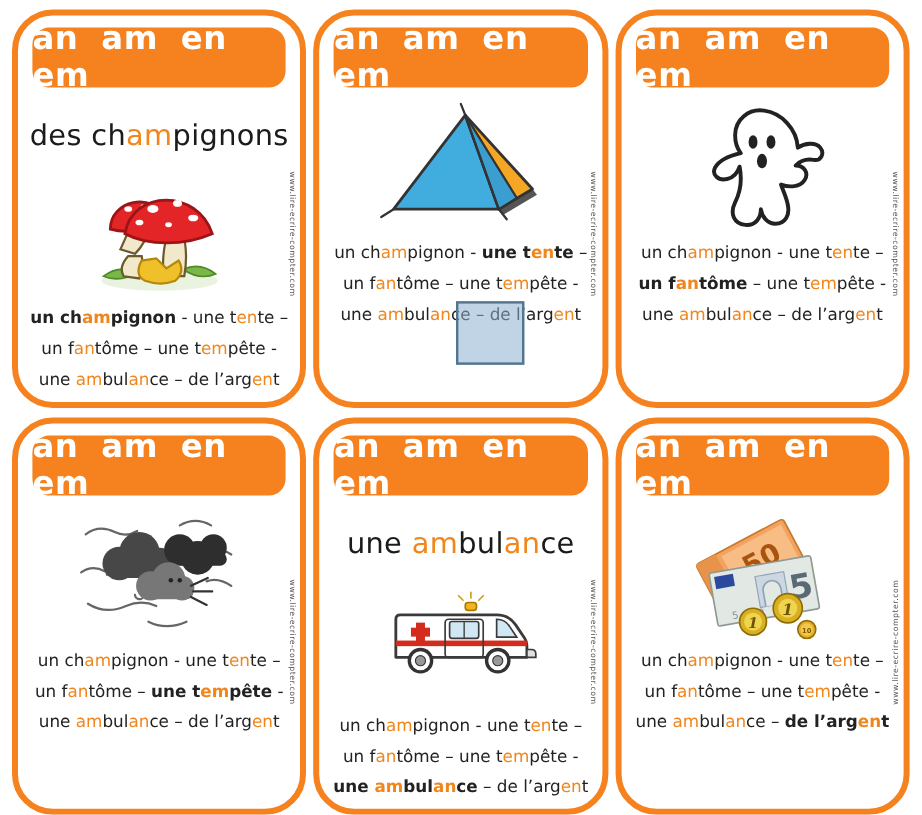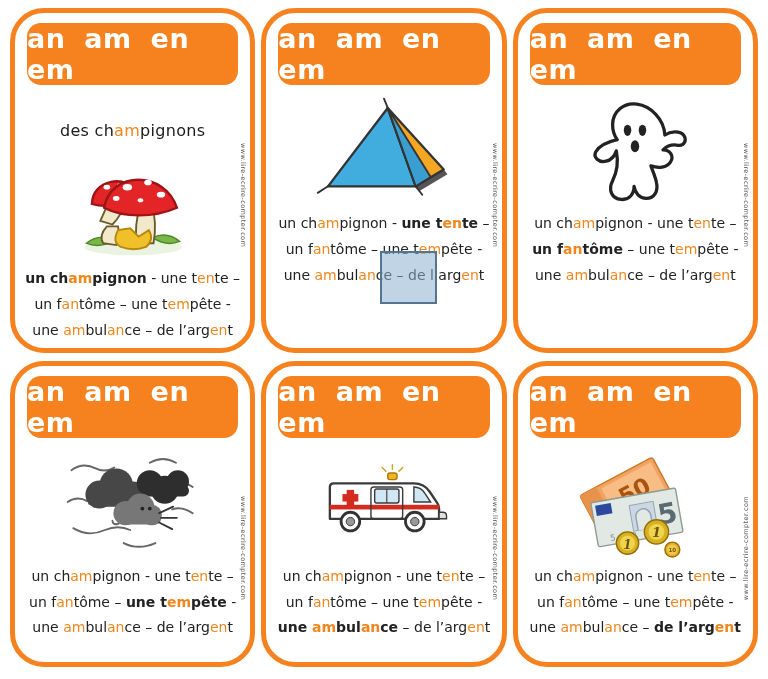--- a/index.html
+++ b/index.html
@@ -9,26 +9,26 @@
   }
   .sheet {
     display:grid; grid-template-columns:repeat(3,1fr); grid-template-rows:repeat(2,1fr);
     gap:8px 6px; padding:8px 10px 12px; width:768px; height:679px; box-sizing:border-box;
   }
   .card {
     position:relative; border:5px solid #F5821E; border-radius:34px;
     background:#fff; box-sizing:border-box;
   }
   .banner {
-    margin:10px 12px 0; height:62px; background:#F5821E; border-radius:14px;
+    margin:10px 12px 0; height:50px; background:#F5821E; border-radius:14px;
     display:flex; align-items:center; justify-content:flex-start;
     color:#fff; font-size:27px; font-weight:bold; word-spacing:9px; letter-spacing:0.5px;
   }
   .title {
-    margin-top:36px; text-align:center; font-size:16px; color:#1b1b1b; letter-spacing:0.3px;
+    margin-top:26px; text-align:center; font-size:24px; color:#1b1b1b; letter-spacing:0.3px;
   }
   .illu { height:116px; margin-top:6px; display:flex; align-items:center; justify-content:center; }
   .wordlist {
     width:-moz-fit-content; width:fit-content; margin:4px auto; font-size:14px;
     line-height:1.85; color:#222; text-align:center;
   }
   .wordlist .o, .title .o { color:#F0861C; }
   .wordlist .b { font-weight:bold; }
   .watermark {
     position:absolute; right:3px; top:130px; writing-mode:vertical-rl;
@@ -171,20 +171,21 @@
       <div><span>un f</span><span class="o">an</span><span>tôme – </span><span class="b">une t</span><span class="o b">em</span><span class="b">pête</span><span> -</span></div>
       <div><span>une </span><span class="o">am</span><span>bul</span><span class="o">an</span><span>ce – de l’arg</span><span class="o">en</span><span>t</span></div>
     </div>
     <div class="watermark">www.lire-ecrire-compter.com</div>
   </div>
 
   <div class="card">
     <div class="banner">
       <span>an am en em</span>
     </div>
+    <div class="title"><span>une </span><span class="o">am</span><span>bul</span><span class="o">an</span><span>ce</span></div>
     <div class="illu">
       <svg viewBox="0 0 160 120" width="150" height="112">
         <g stroke="#caa21a" stroke-width="1.5" stroke-linecap="round">
           <path d="M89,25 v-5"></path>
             <path d="M82,27 l-4,-4"></path>
             <path d="M96,27 l4,-4"></path>
         </g>
         <rect x="84" y="29" width="10" height="7" rx="2.5" fill="#f2b521" stroke="#a87b00" stroke-width="1.5"></rect>
         <path d="M22,78 V44 q0,-4 4,-4 h86 c8,0 13,3 17,9 l8,12 q2,3 2,6 v11 Z" fill="#ffffff" stroke="#3a3a3a" stroke-width="2.5" stroke-linejoin="round"></path>
         <rect x="22" y="63" width="117" height="5" fill="#d42b1f"></rect>

